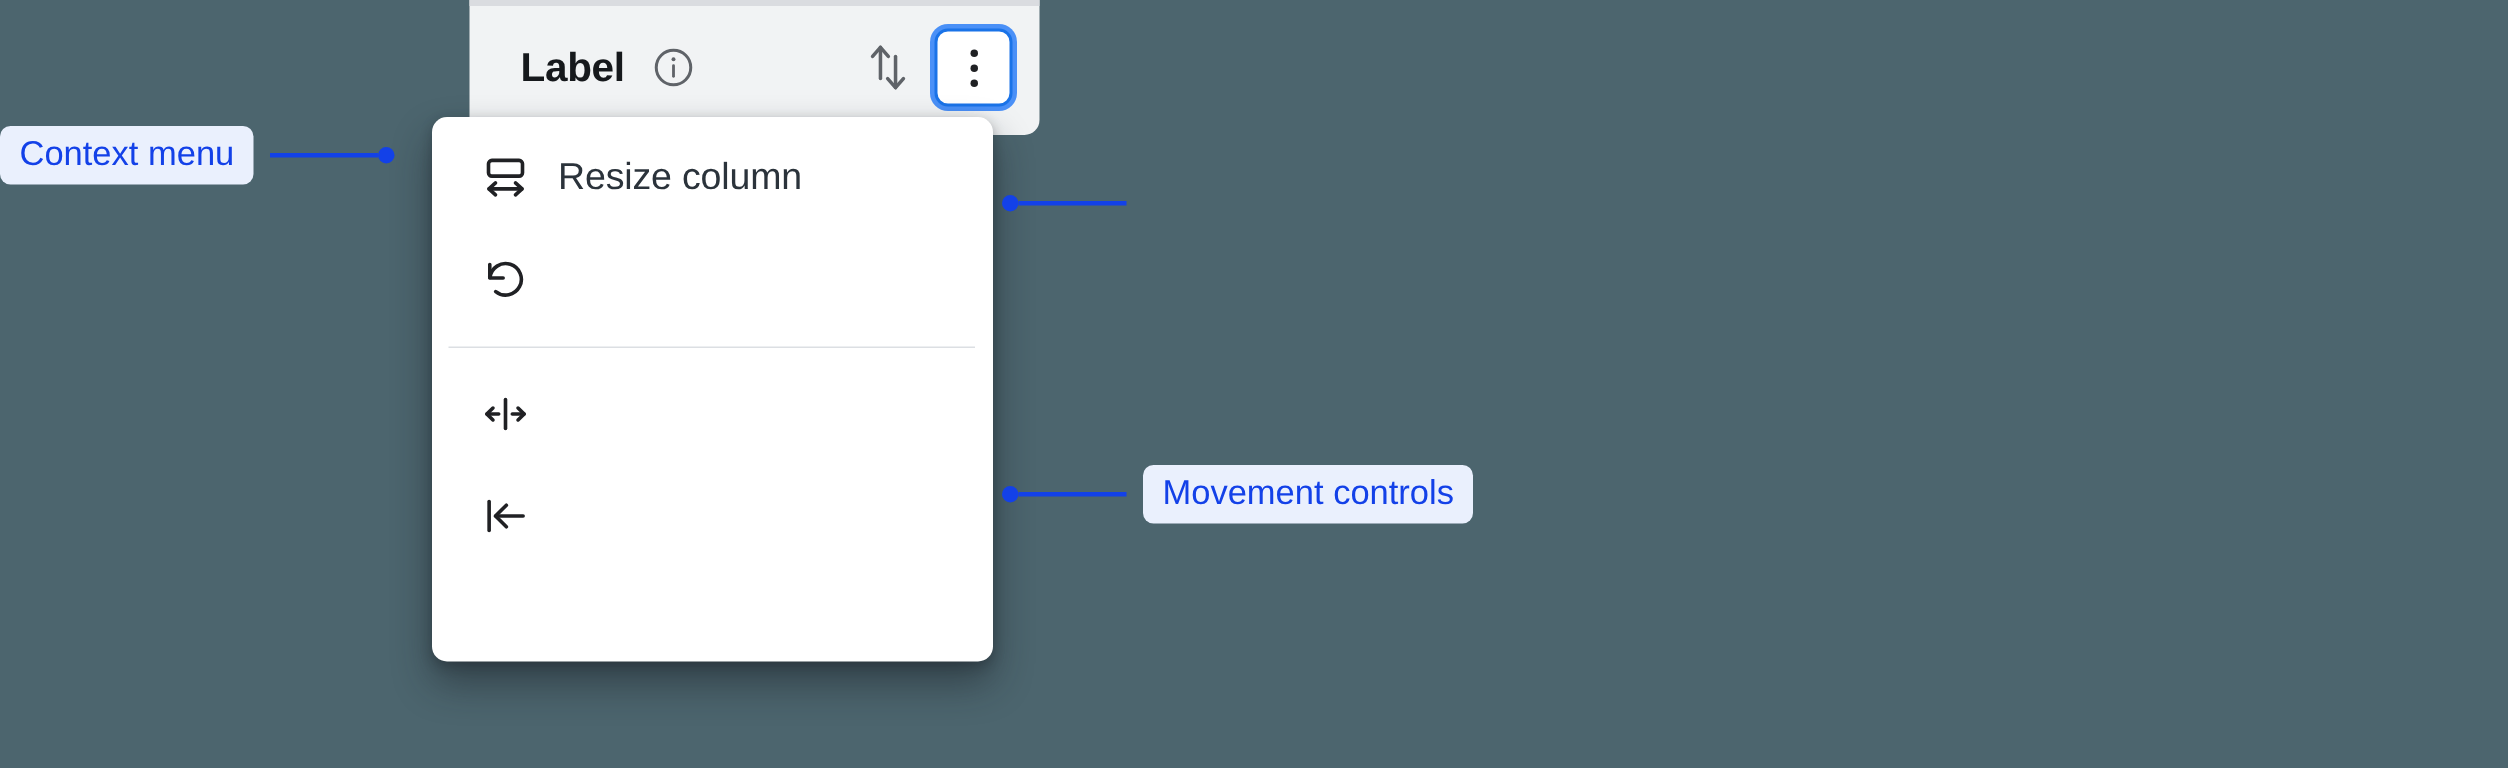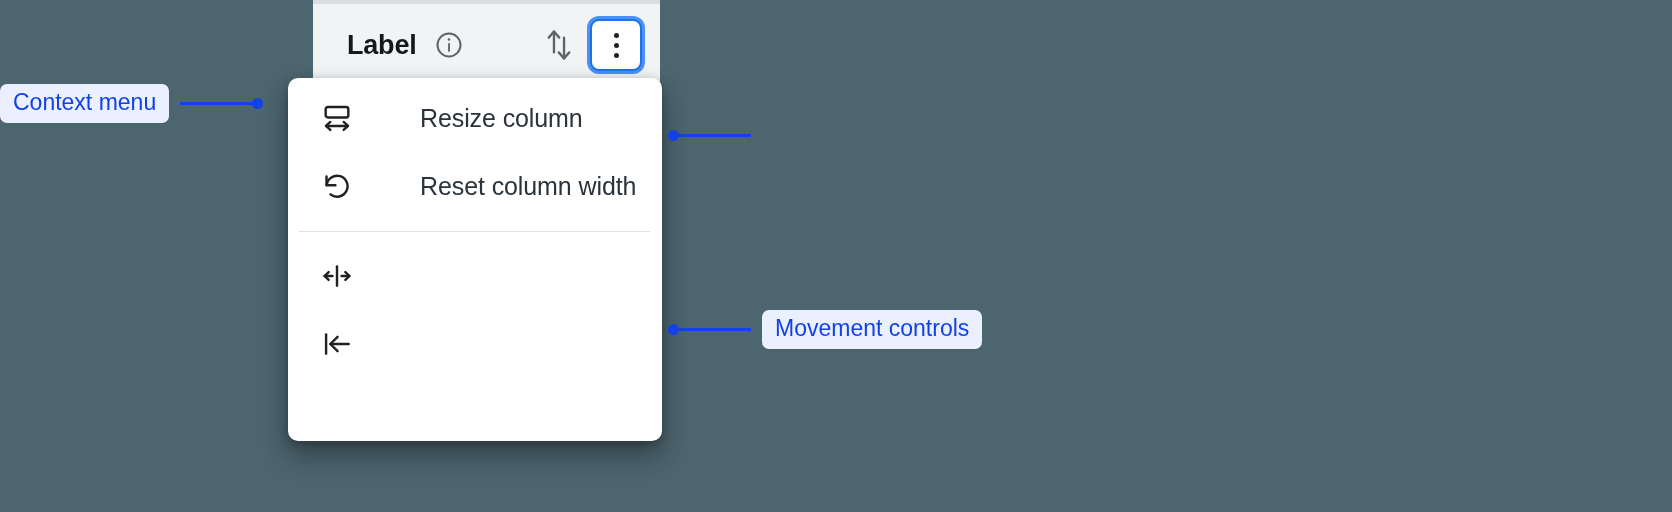--- a/index.html
+++ b/index.html
@@ -13,21 +13,21 @@
     font-family: "Liberation Sans", sans-serif;
     overflow: hidden;
     position: relative;
   }
 
   
   #column-header {
     position: absolute;
     left: 313px;
     top: 0px;
-    width: 347px;
+    width: 380px;
     height: 90px;
     background: #f1f3f4;
     border-radius: 0 0 10px 10px;
     box-sizing: border-box;
     display: flex;
     align-items: center;
     padding: 0 18px 0 34px;
   }
   #column-header::before{
     content:"";
@@ -103,21 +103,20 @@
     padding-top: 6px;
     z-index: 5;
   }
   .menu-item {
     height: 68px;
     display: flex;
     align-items: center;
     padding-left: 32px;
     box-sizing: border-box;
     cursor: pointer;
-    gap: 48px;
   }
   .menu-item .mi-icon {
     width: 34px;
     height: 34px;
     flex: 0 0 auto;
     display: block;
     margin-right: 18px;
   }
   .menu-item .mi-label {
     font-size: 25px;
@@ -222,21 +221,20 @@
 
   <div class="menu-item">
     <span class="mi-icon">
       <svg viewBox="0 0 24 24" width="34" height="34" aria-hidden="true">
         <g stroke="#202124" stroke-width="1.7" fill="none" stroke-linecap="round" stroke-linejoin="round">
           <path d="M4.7 11.3 A7.4 7.4 0 1 1 7.4 17.9"></path>
           <polyline points="4.6,5.2 4.6,11.5 10.9,11.5"></polyline>
         </g>
       </svg>
     </span>
-    <span class="mi-label">Reset column width</span>
   </div>
 
   <div class="menu-divider"></div>
 
   <div class="menu-item">
     <span class="mi-icon">
       <svg viewBox="0 0 24 24" width="34" height="34" aria-hidden="true">
         <g stroke="#202124" stroke-width="1.7" fill="none" stroke-linecap="round" stroke-linejoin="round">
           <line x1="12" y1="5.2" x2="12" y2="18.8"></line>
           <line x1="3.3" y1="12" x2="8.8" y2="12"></line>

